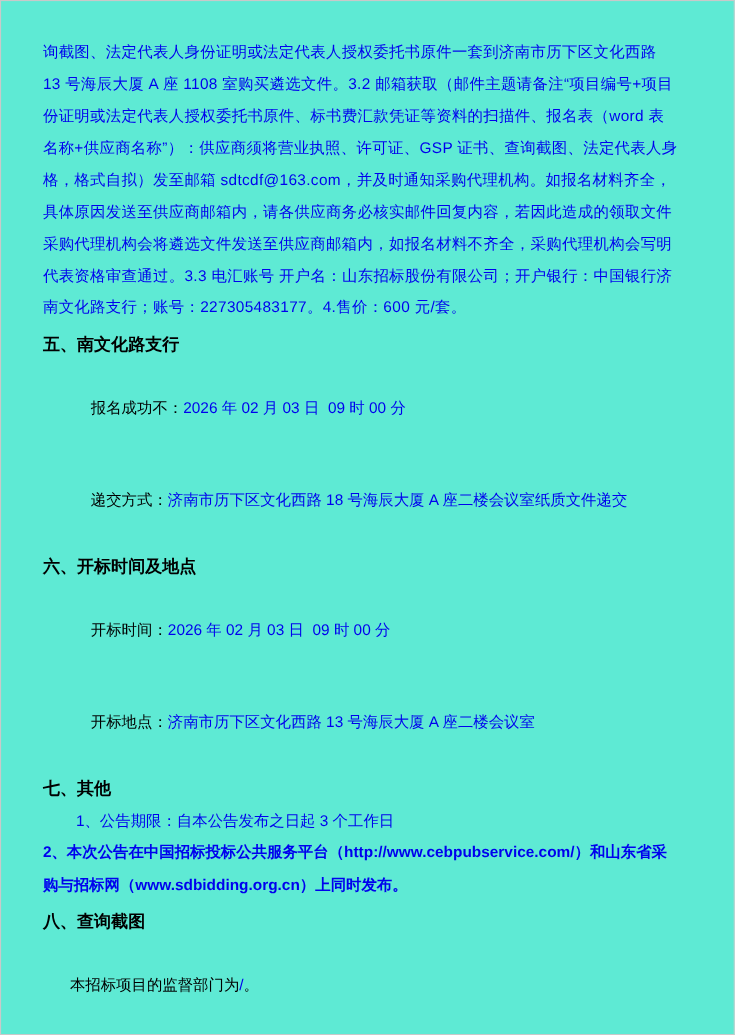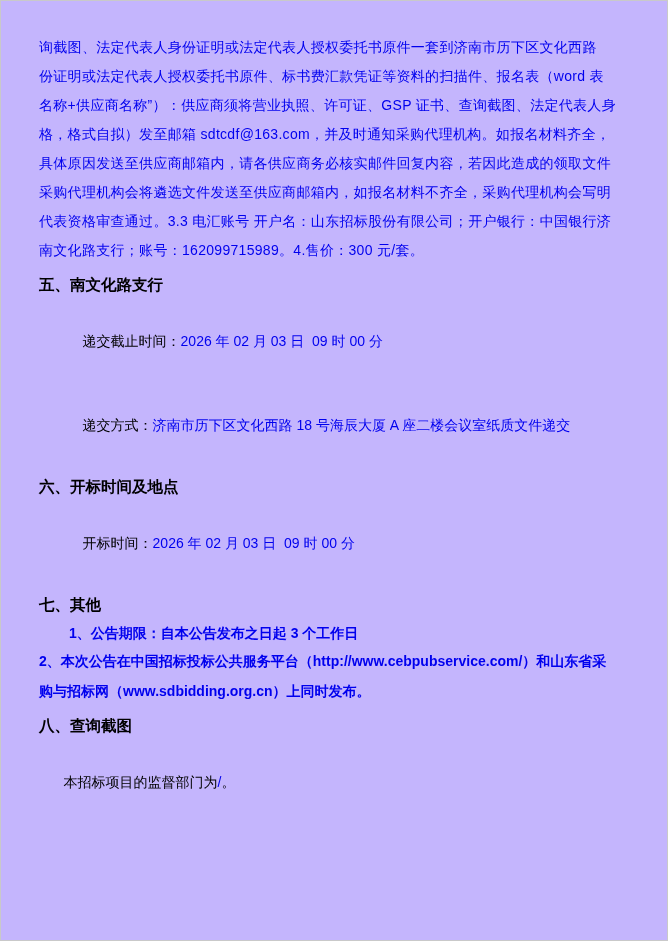--- a/index.html
+++ b/index.html
@@ -1,21 +1,21 @@
 <!DOCTYPE html>
 <html><head>
 <meta charset="utf-8">
 <style>
   html, body { margin: 0; padding: 0; background: #ffffff; }
   .page {
     position: relative;
     width: 668px;
     height: 941px;
     box-sizing: border-box;
-    background: #c4b5fd;
+    background: #5eead4;
     border: 1px solid #c9c9c9;
     padding: 32px 36px 0 38px;
     font-family: "Liberation Sans", sans-serif;
     color: #000000;
     overflow: hidden;
   }
   .para-line {
     font-size: 14px;
     line-height: 29px;
     letter-spacing: 0.3px;
@@ -34,50 +34,54 @@
   .row {
     font-size: 14px;
     line-height: 28px;
     white-space: pre;
   }
   .indent1 { padding-left: 28px; }
   .indent-small { padding-left: 9px; }
   .indent-item { padding-left: 30px; }
   .lbl { color: #000000; white-space: pre; }
   .val { color: #0000ee; white-space: pre; }
-  .blue { color: #0000ee; font-weight: bold; }
+  .blue { color: #0000ee; }
   .wrapline { font-size: 14px; line-height: 29.5px; white-space: pre; color: #0000ee; font-weight: bold; }
 </style>
 </head>
 <body>
 
 <div class="page">
 
   <div>
     <div class="para-line">询截图、法定代表人身份证明或法定代表人授权委托书原件一套到济南市历下区文化西路</div>
+    <div class="para-line">13 号海辰大厦 A 座 1108 室购买遴选文件。3.2 邮箱获取（邮件主题请备注“项目编号+项目</div>
     <div class="para-line">份证明或法定代表人授权委托书原件、标书费汇款凭证等资料的扫描件、报名表（word 表</div>
     <div class="para-line">名称+供应商名称”）：供应商须将营业执照、许可证、GSP 证书、查询截图、法定代表人身</div>
     <div class="para-line">格，格式自拟）发至邮箱 sdtcdf@163.com，并及时通知采购代理机构。如报名材料齐全，</div>
     <div class="para-line">具体原因发送至供应商邮箱内，请各供应商务必核实邮件回复内容，若因此造成的领取文件</div>
     <div class="para-line">采购代理机构会将遴选文件发送至供应商邮箱内，如报名材料不齐全，采购代理机构会写明</div>
     <div class="para-line">代表资格审查通过。3.3 电汇账号 开户名：山东招标股份有限公司；开户银行：中国银行济</div>
-    <div class="para-line">南文化路支行；账号：162099715989。4.售价：300 元/套。</div>
+    <div class="para-line">南文化路支行；账号：227305483177。4.售价：600 元/套。</div>
   </div>
 
   <div class="sec-heading">五、南文化路支行</div>
   <div class="row indent1">
-    <span class="lbl">递交截止时间：</span><span class="val">2026 年 02 月 03 日  09 时 00 分</span>
+    <span class="lbl">报名成功不：</span><span class="val">2026 年 02 月 03 日  09 时 00 分</span>
   </div>
   <div class="row indent1">
     <span class="lbl">递交方式：</span><span class="val">济南市历下区文化西路 18 号海辰大厦 A 座二楼会议室纸质文件递交</span>
   </div>
 
   <div class="sec-heading">六、开标时间及地点</div>
   <div class="row indent1">
     <span class="lbl">开标时间：</span><span class="val">2026 年 02 月 03 日  09 时 00 分</span>
+  </div>
+  <div class="row indent1">
+    <span class="lbl">开标地点：</span><span class="val">济南市历下区文化西路 13 号海辰大厦 A 座二楼会议室</span>
   </div>
 
   <div class="sec-heading">七、其他</div>
   <div class="row indent-item blue">1、公告期限：自本公告发布之日起 3 个工作日</div>
   <div class="wrapline">2、本次公告在中国招标投标公共服务平台（http://www.cebpubservice.com/）和山东省采</div>
   <div class="wrapline">购与招标网（www.sdbidding.org.cn）上同时发布。</div>
 
   <div class="sec-heading">八、查询截图</div>
   <div class="row indent-small">
     <span class="lbl">本招标项目的监督部门为</span><span class="val">/</span><span class="lbl">。</span>

